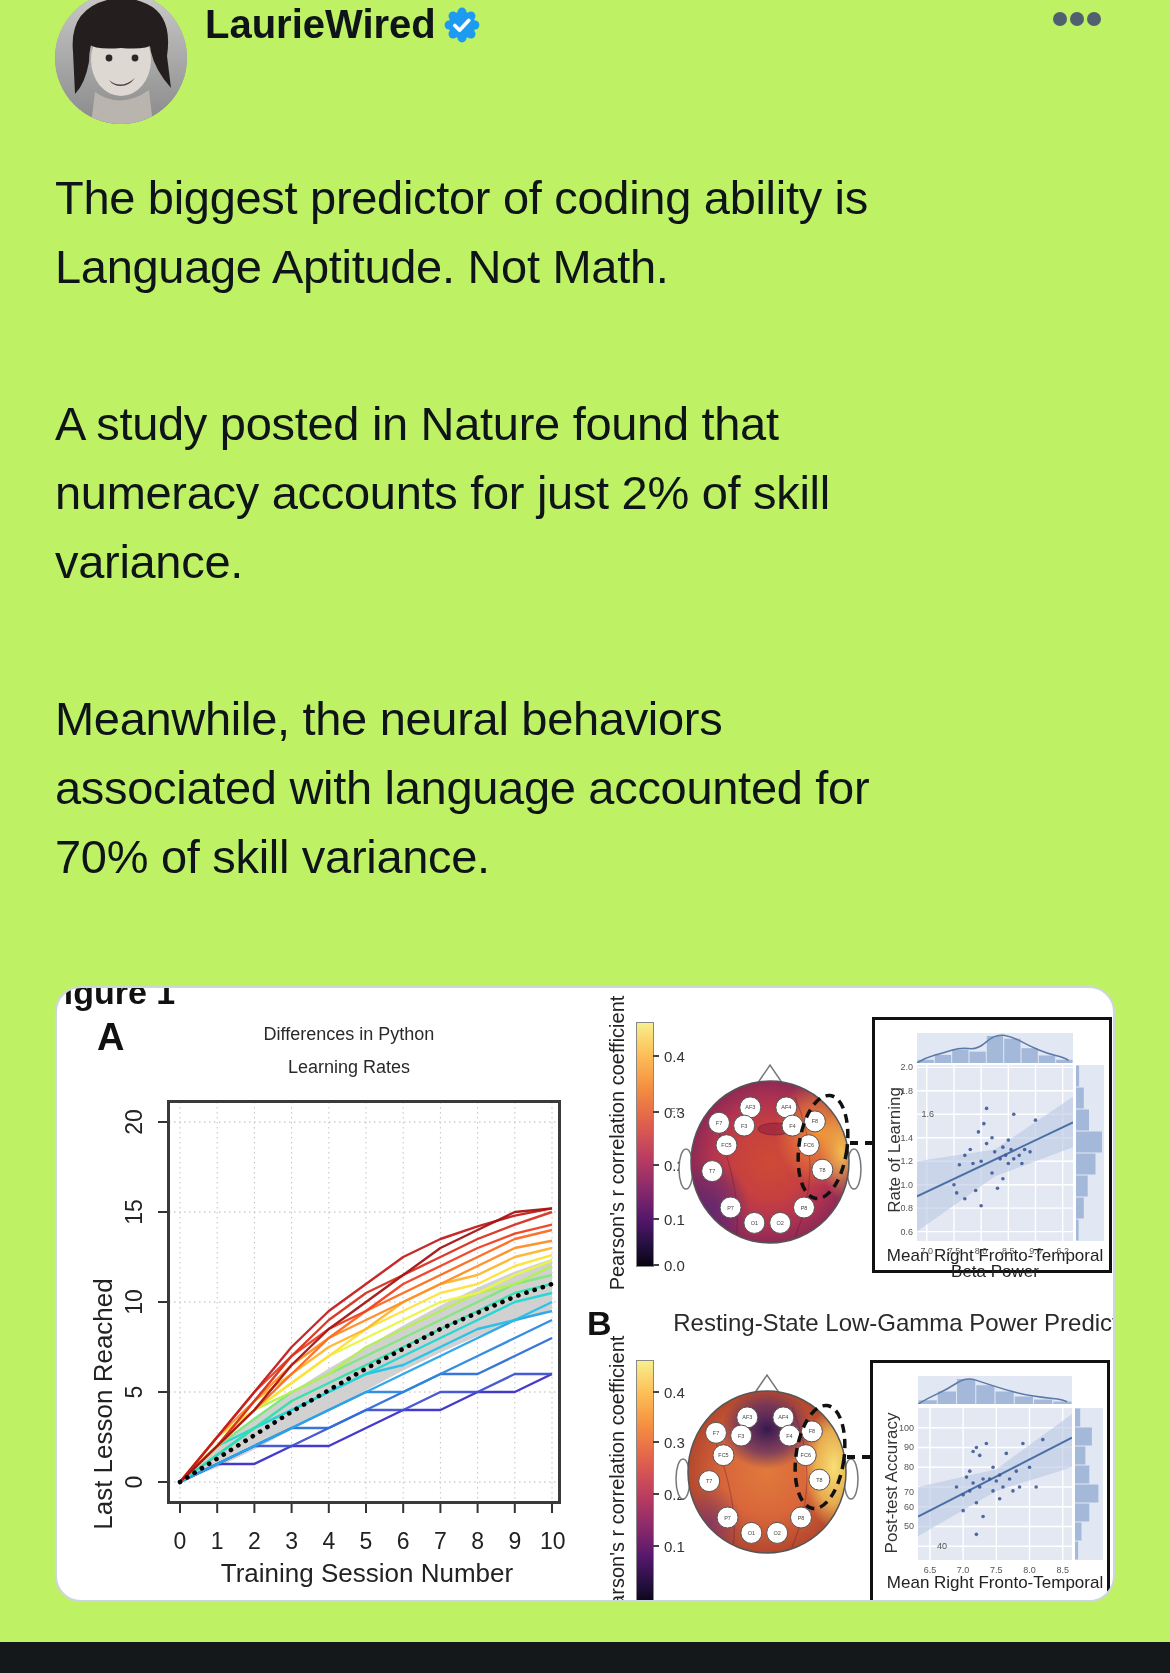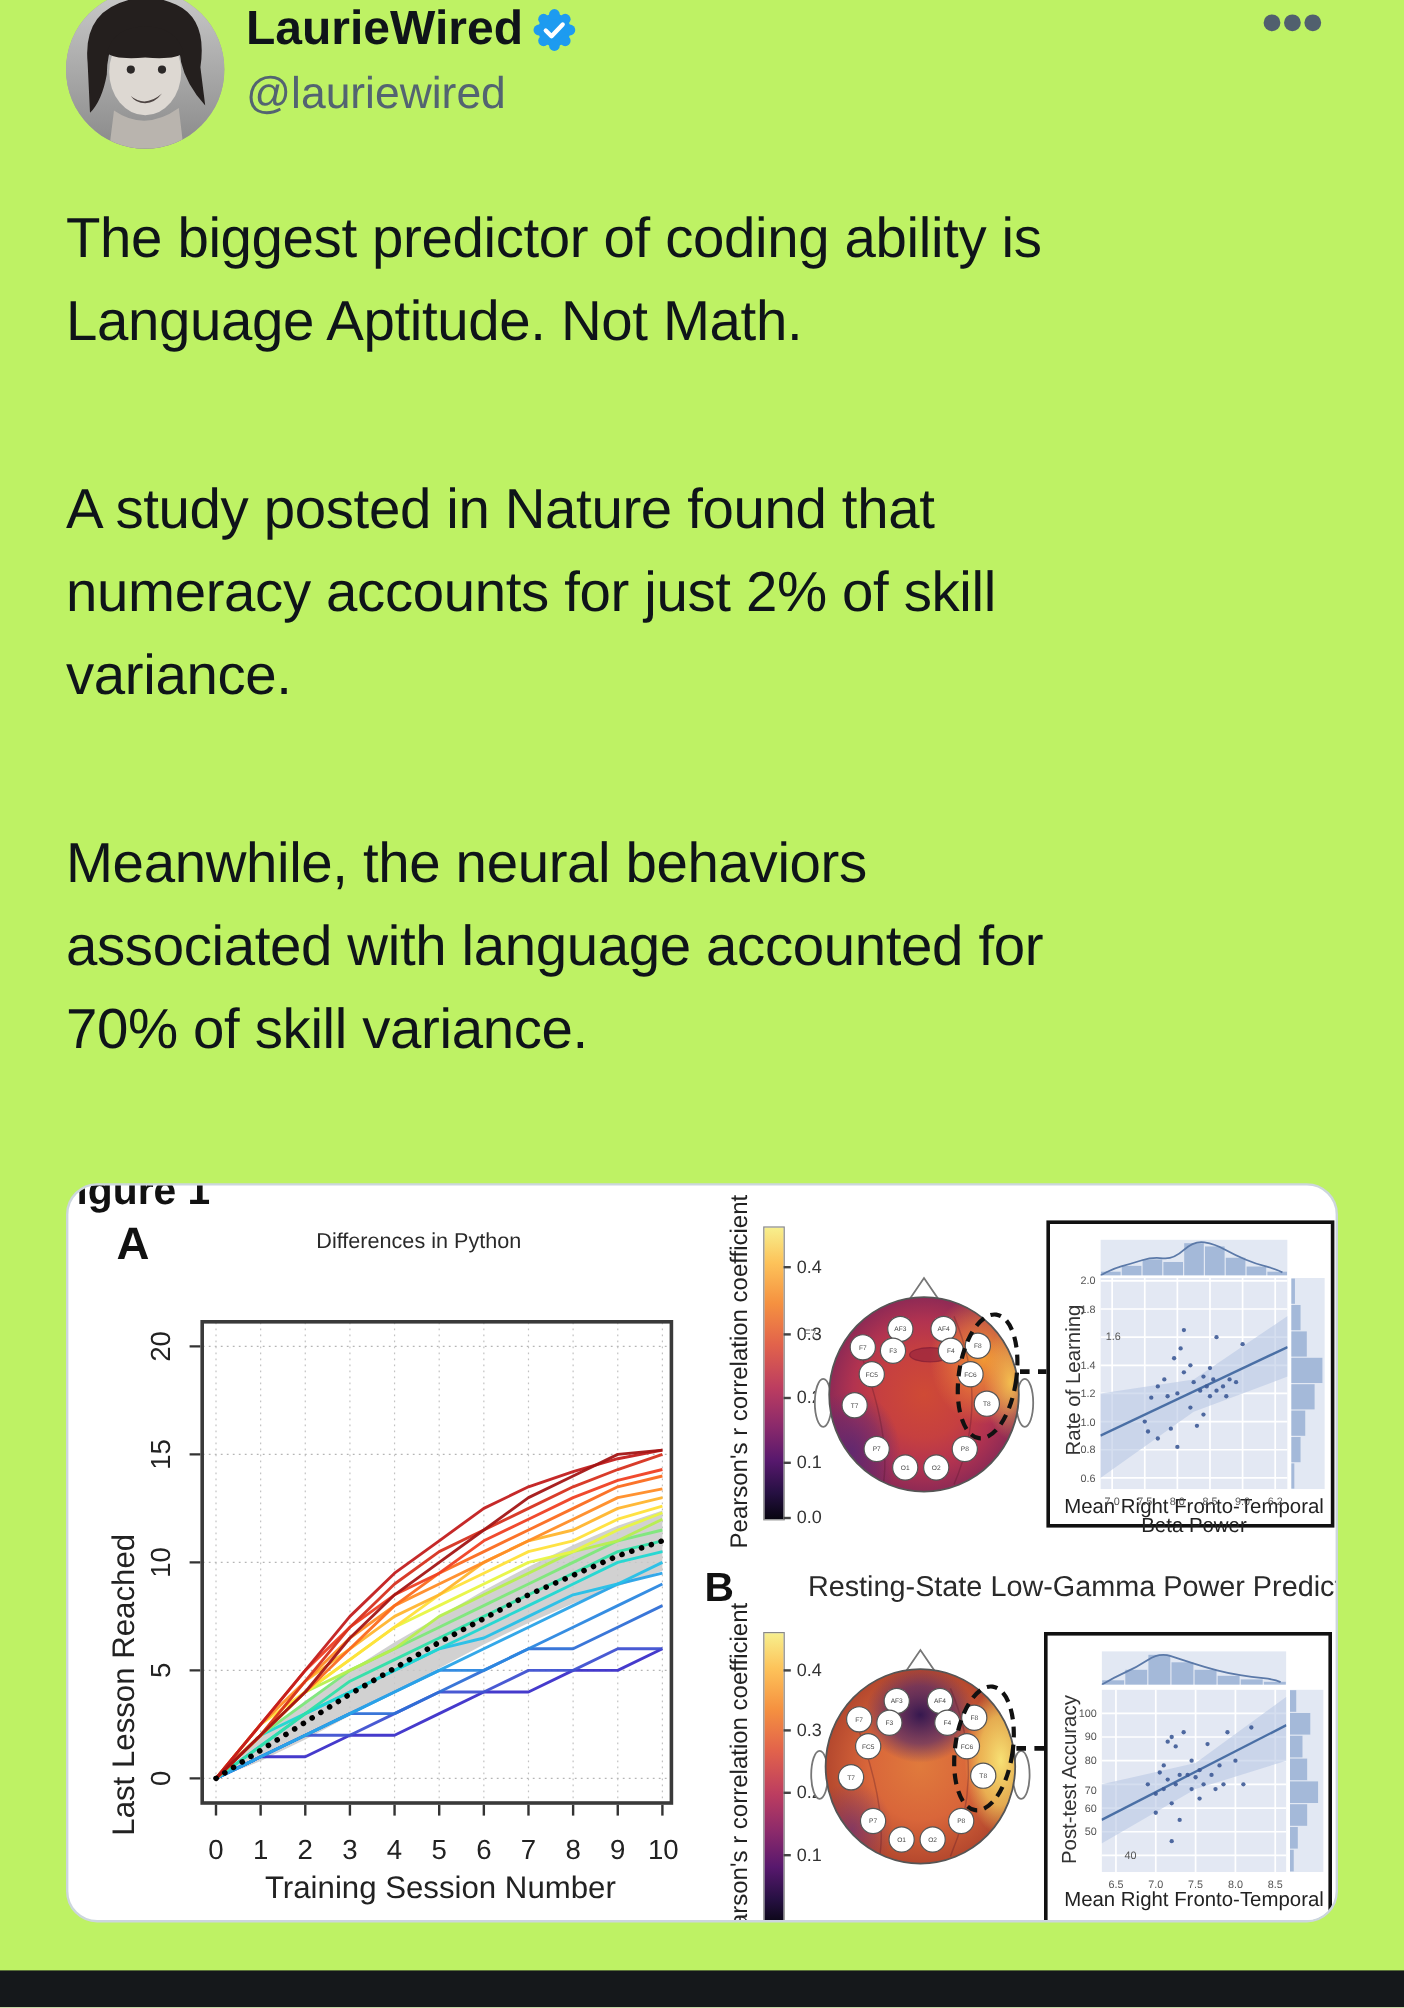--- a/index.html
+++ b/index.html
@@ -81,21 +81,20 @@
               <circle cx="12" cy="20.6" r="3"></circle>
             <circle cx="3.4" cy="12" r="3"></circle>
               <circle cx="20.6" cy="12" r="3"></circle>
             <circle cx="6" cy="6" r="3"></circle>
               <circle cx="18" cy="6" r="3"></circle>
             <circle cx="6" cy="18" r="3"></circle>
               <circle cx="18" cy="18" r="3"></circle>
           </g>
           <path d="M7.2 12.3 l3.2 3.2 l6.2 -6.6" fill="none" stroke="#fff" stroke-width="2.4" stroke-linecap="round" stroke-linejoin="round"></path>
         </svg></span>
-      <div class="handle">@lauriewired</div>
     </div>
     <div class="more" title="More">
       <i></i><i></i><i></i>
     </div>
   </div>
 
   <div class="tweet-text">
     <p>The biggest predictor of coding ability is
 Language Aptitude. Not Math.</p>
     <p>A study posted in Nature found that
@@ -105,20 +104,21 @@
 associated with language accounted for
 70% of skill variance.</p>
   </div>
 
   <div class="card" id="card">
     <div class="figlabel">Figure 1</div>
 
     <div class="panel-letter" style="left:40px;top:28px;">A</div>
     <div class="fig-title" style="left:112px;top:30px;width:360px;">
       <div>Differences in Python</div>
+      <div>Learning Rates</div>
     </div>
 
     <div id="linechart" class="abs" style="left:110px;top:112px;width:394px;height:404px;"><svg width="394" height="404" viewBox="0 0 394 404" style="overflow:visible">
           <rect x="0" y="0" width="394" height="404" fill="#fff"></rect>
           <line x1="2" y1="382" x2="392" y2="382" stroke="#b5b5b5" stroke-width="1" stroke-dasharray="1.5 3.5"></line>
           <line x1="2" y1="292" x2="392" y2="292" stroke="#b5b5b5" stroke-width="1" stroke-dasharray="1.5 3.5"></line>
           <line x1="2" y1="202" x2="392" y2="202" stroke="#b5b5b5" stroke-width="1" stroke-dasharray="1.5 3.5"></line>
           <line x1="2" y1="112" x2="392" y2="112" stroke="#b5b5b5" stroke-width="1" stroke-dasharray="1.5 3.5"></line>
           <line x1="2" y1="22" x2="392" y2="22" stroke="#b5b5b5" stroke-width="1" stroke-dasharray="1.5 3.5"></line>
           <line x1="13" y1="2" x2="13" y2="402" stroke="#c2c2c2" stroke-width="1" stroke-dasharray="1.5 3.5"></line>

